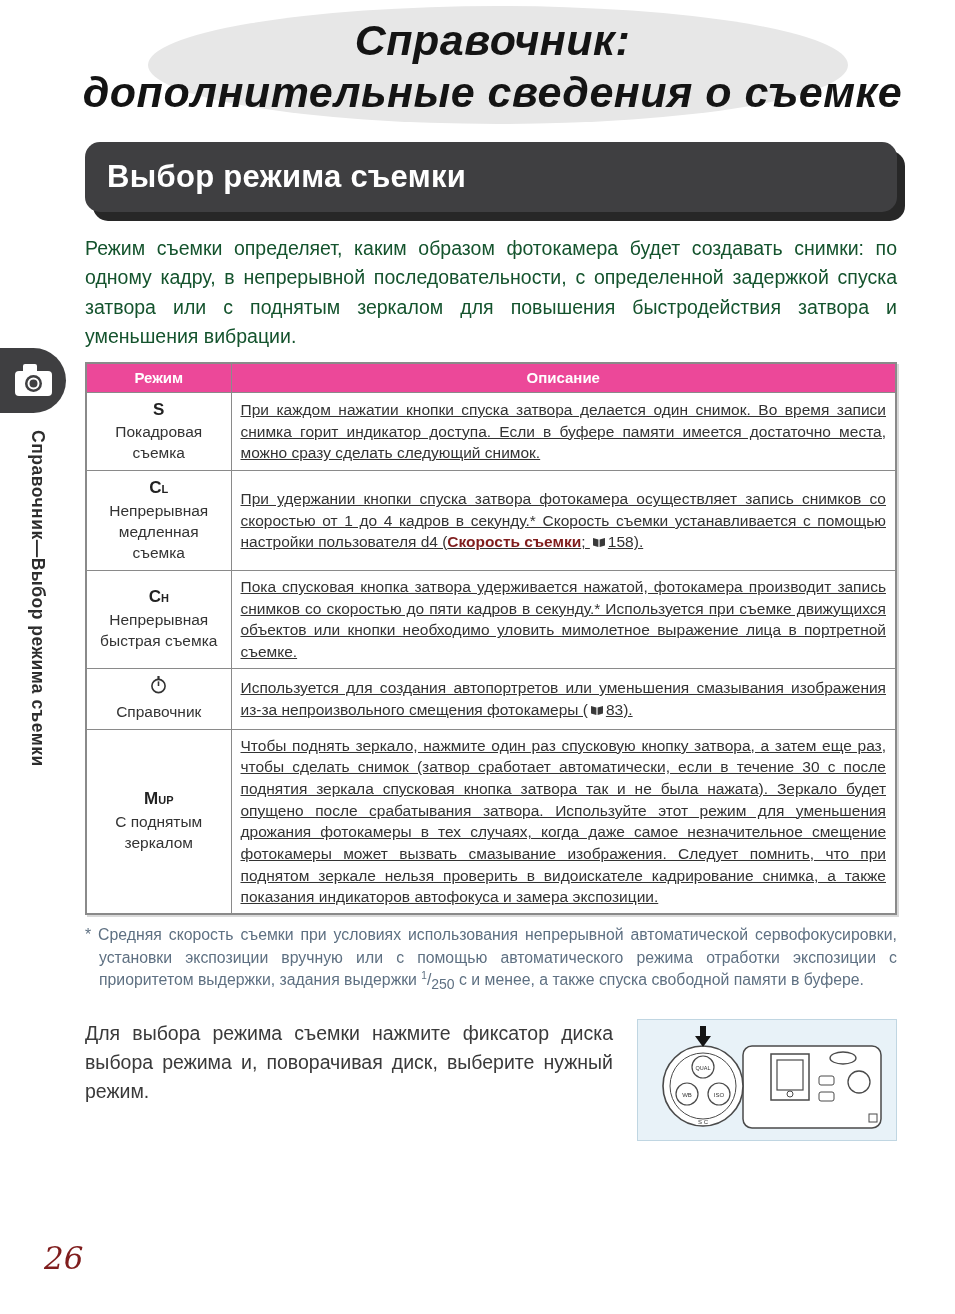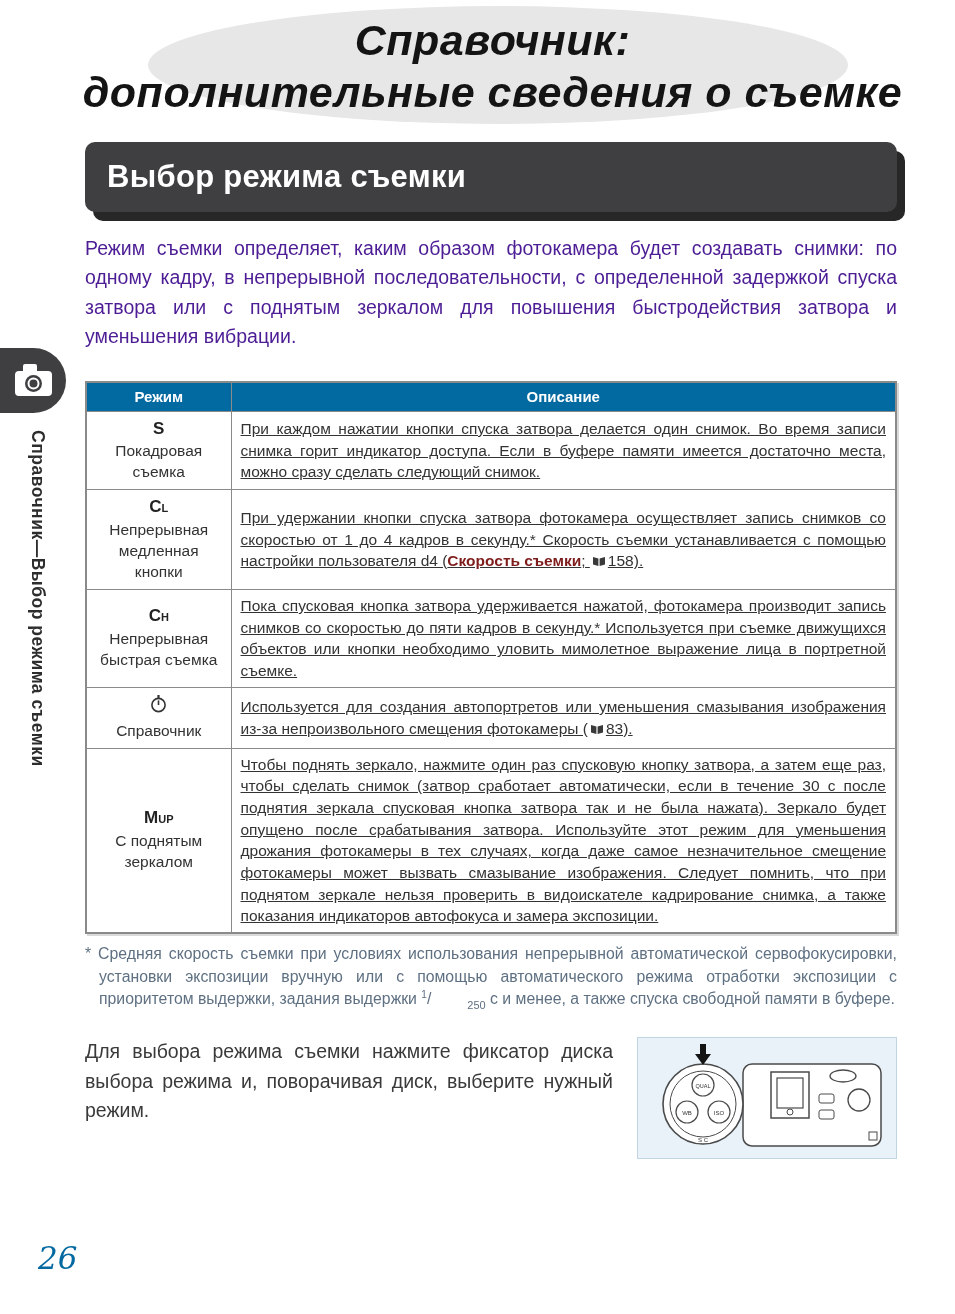--- a/index.html
+++ b/index.html
@@ -14,72 +14,72 @@
     background:#e7e7e7; border-radius:50%;
   }
   .kicker {
     position:absolute; left:0; top:14px; width:985px; text-align:center;
     font-weight:bold; font-style:italic; color:#141414; line-height:1.22;
   }
   .kicker .kline { font-size:43px; letter-spacing:0.5px; }
   
   .main { position:absolute; left:85px; top:142px; width:812px; }
   .section-header {
-    height:70px; background:#3f3f41; border-radius:10px;
+    height:70px; background:#3f3f41; border-radius:15px;
     box-shadow:8px 9px 0 0 #272727;
     display:flex; align-items:center; padding-left:22px;
     margin-bottom:22px;
   }
   .section-header span { color:#ffffff; font-weight:bold; font-size:31px; letter-spacing:0.3px; }
-  .intro { font-size:19.5px; line-height:1.5; text-align:justify; color:#4c1d95; margin-bottom:30px; }
+  .intro { font-size:19.5px; line-height:1.5; text-align:justify; color:#14532d; margin-bottom:11px; }
   
   table.modes-table {
     width:100%; border-collapse:collapse; border:2px solid #8a8a8a;
     box-shadow:2px 2px 0 0 #d9d9d9;
   }
   table.modes-table th {
-    background:#0369a1; color:#ffffff; font-size:15px; font-weight:bold;
+    background:#ec4899; color:#ffffff; font-size:15px; font-weight:bold;
     height:29px; text-align:center; border:1px solid #8a8a8a;
   }
   table.modes-table td { border:1px solid #8a8a8a; vertical-align:middle; }
   td.mode-cell { width:145px; text-align:center; font-size:15.5px; line-height:1.35; color:#333; padding:6px 6px; }
   .mode-sym { font-weight:bold; font-size:17px; color:#222; margin-bottom:1px; }
   .sym-sub { font-size:11px; font-weight:bold; }
   td.desc-cell { font-size:15.5px; line-height:1.4; text-align:justify; color:#333; padding:5px 9px;text-decoration:underline; }
   td.desc-cell b { color:#7f1d1d; }
   .ref-icon { display:inline-block; vertical-align:-1px; margin:0 2px; }
   .timer-icon { display:inline-block; }
   
   .footnote {
     margin-top:9px; font-size:15.8px; line-height:1.43; text-align:justify;
     color:#5e7082; padding-left:14px; text-indent:-14px;
   }
   .footnote sup { font-size:10px; }
-  .footnote sub { font-size:11px;margin-left:36px; }
+  .footnote sub { font-size:14px; }
   
   .bottom-row { margin-top:24px; display:flex; gap:24px; }
   .bottom-text { width:534px; font-size:19.5px; line-height:1.5; text-align:justify; color:#3a3a3a; }
   .camera-figure {
     width:260px; height:122px; background:#e8f2f8; border:1px solid #c0d6e2;
     display:flex; align-items:center; justify-content:center; flex:none;
   }
   
   .side-tab {
     position:absolute; left:0; top:348px; width:66px; height:65px;
     background:#3f3f41; border-radius:0 33px 33px 0;
   }
   .side-text {
     position:absolute; left:27px; top:430px; height:420px;
     writing-mode:vertical-rl; font-weight:bold; font-size:17.5px;
     color:#2d2d2d; letter-spacing:0.5px; white-space:nowrap;
   }
   .page-number {
-    position:absolute; left:38px; top:1240px;
+    position:absolute; left:44px; top:1240px;
     font-family:"DejaVu Serif","Liberation Serif",serif; font-style:italic;
-    font-size:31px; color:#0369a1;
+    font-size:31px; color:#7f1d1d;
   }
   svg text { font-family:"Liberation Sans","DejaVu Sans",sans-serif; fill:#333; }
 </style>
 </head>
 <body>
 
 <div>
 
   <div class="kicker-ellipse"></div>
   <div class="kicker">
@@ -118,21 +118,21 @@
           <td class="mode-cell">
             <div class="mode-sym"><span>S</span></div>
             <div class="mode-label">Покадровая съемка</div>
           </td>
           <td class="desc-cell">При каждом нажатии кнопки спуска затвора делается один снимок. Во время записи снимка горит индикатор доступа. Если в буфере памяти имеется достаточно места, можно сразу сделать следующий снимок.</td>
         </tr>
 
         <tr>
           <td class="mode-cell">
             <div class="mode-sym"><span>C</span><span class="sym-sub">L</span></div>
-            <div class="mode-label">Непрерывная медленная кнопки</div>
+            <div class="mode-label">Непрерывная медленная съемка</div>
           </td>
           <td class="desc-cell">
             <span>При удержании кнопки спуска затвора фотокамера осуществляет запись снимков со скоростью от 1 до 4 кадров в секунду.* Скорость съемки устанавливается с помощью настройки пользователя d4 (</span><b>Скорость съемки</b><span>; </span><svg class="ref-icon" width="14" height="11" viewBox="0 0 14 11">
                 <path d="M1,1 L6.4,2.6 L6.4,10 L1,8.4 Z" fill="#3a3a3a"></path>
                 <path d="M13,1 L7.6,2.6 L7.6,10 L13,8.4 Z" fill="#3a3a3a"></path>
               </svg><span>158).</span>
           </td>
         </tr>
 
         <tr>

